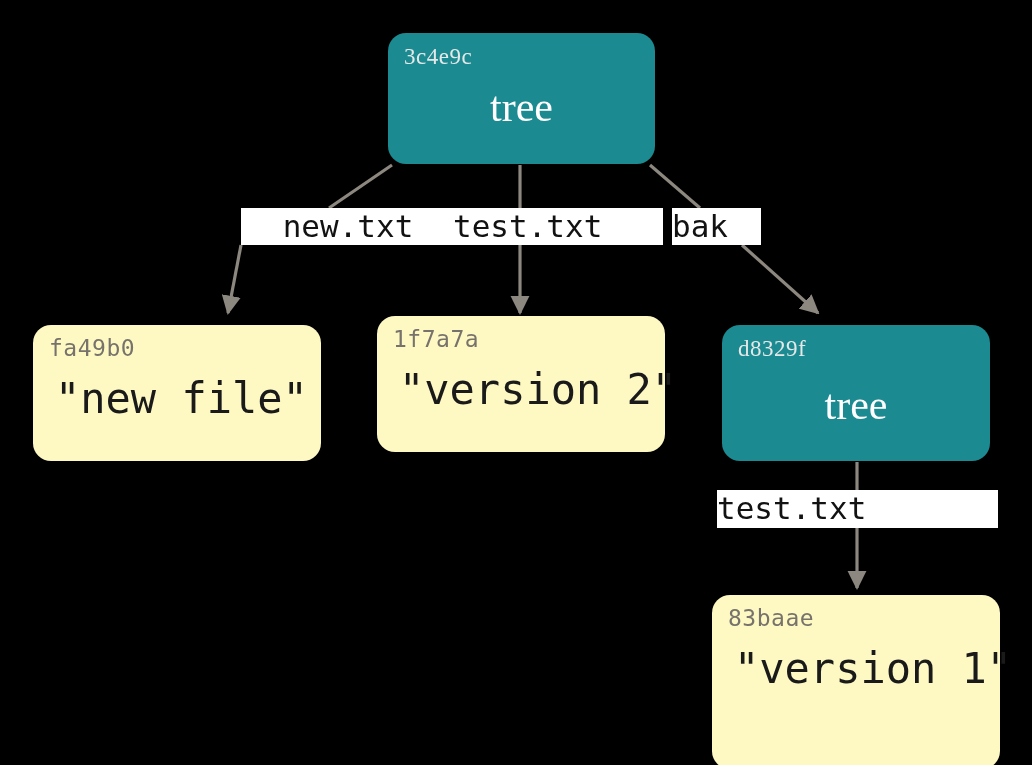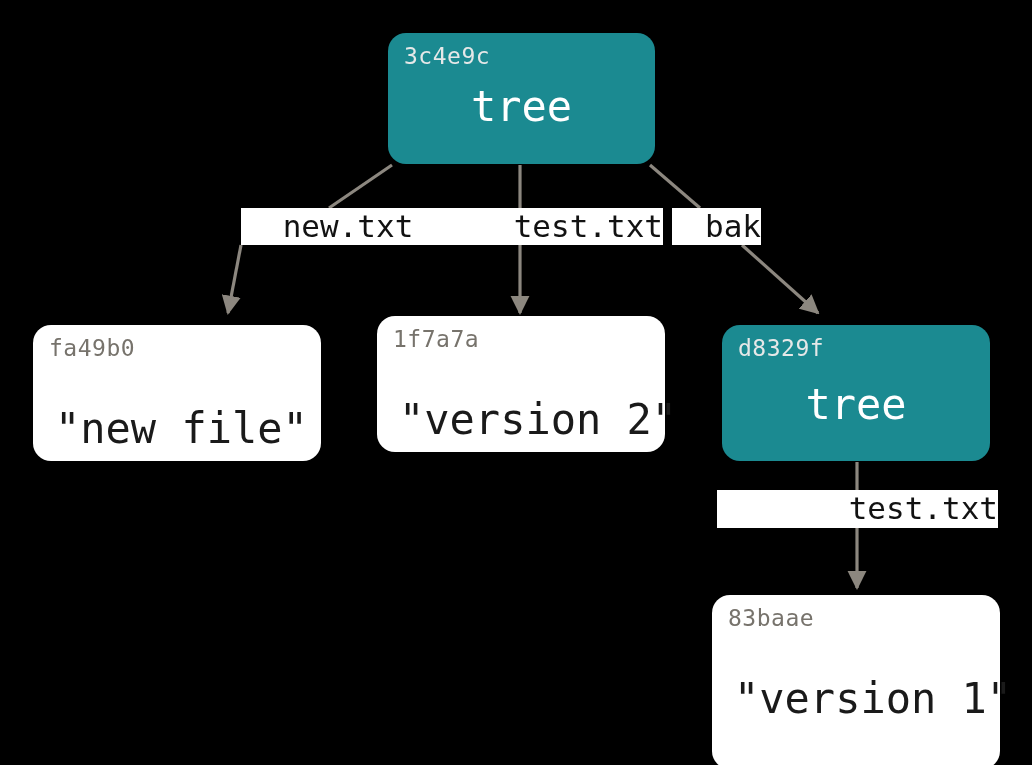--- a/index.html
+++ b/index.html
@@ -32,24 +32,24 @@
   .node {
     position: absolute;
     border-radius: 18px;
     padding: 12px 16px 0 16px;
     display: flex;
     flex-direction: column;
     align-items: flex-start;
   }
   .node.tree {
     background: #1b8a91;
+    font-family: Liberation Serif, serif;
   }
   .node.blob {
-    background: #ffffff;
-    gap: 30px;
+    background: #fef9c3;
   }
   .node-hash {
     font-size: 23px;
     line-height: 1;
     letter-spacing: 0.5px;
     white-space: pre;
   }
   .node.tree .node-hash { color: #e6e8e8; }
   .node.blob .node-hash { color: #77736c; }
 
@@ -66,21 +66,21 @@
   .node.blob .node-body { text-align: left; padding-left: 6px; }
 
   
   .edge-label {
     position: absolute;
     background: #ffffff;
     color: #121212;
     font-size: 31px;
     line-height: 37px;
     white-space: pre;
-    text-align: right;
+    text-align: left;
     padding: 0;
   }
 </style>
 </head>
 <body>
 
 <div id="canvas">
 
   <svg id="edge-layer" viewBox="0 0 1032 765" width="1032" height="765">
     <defs>

